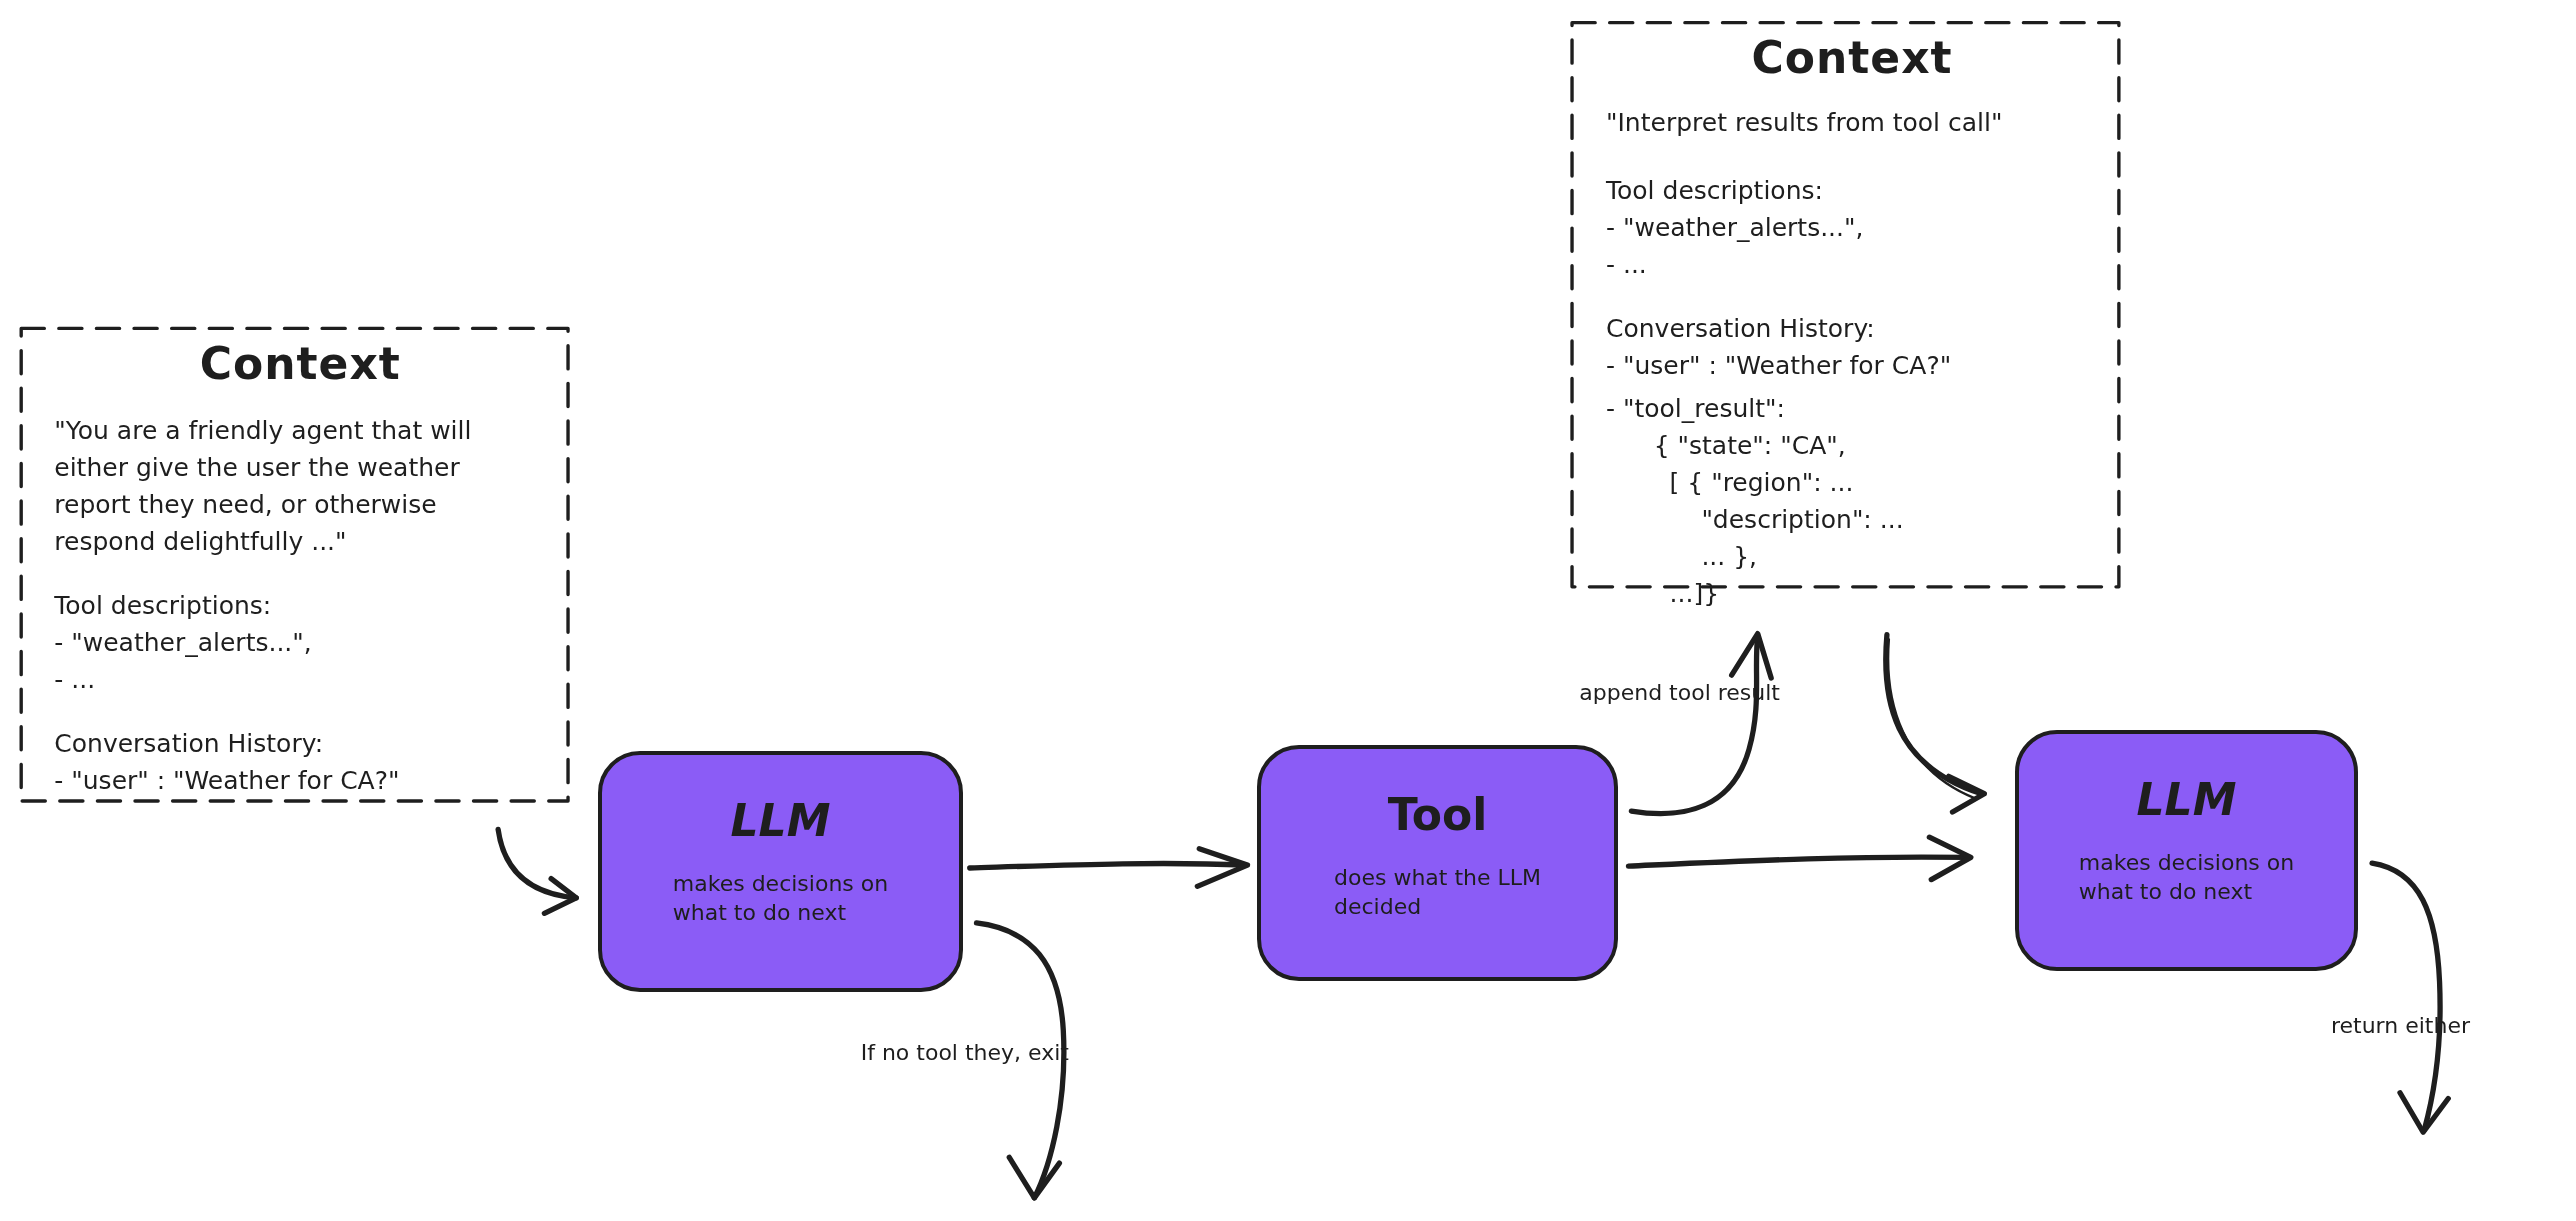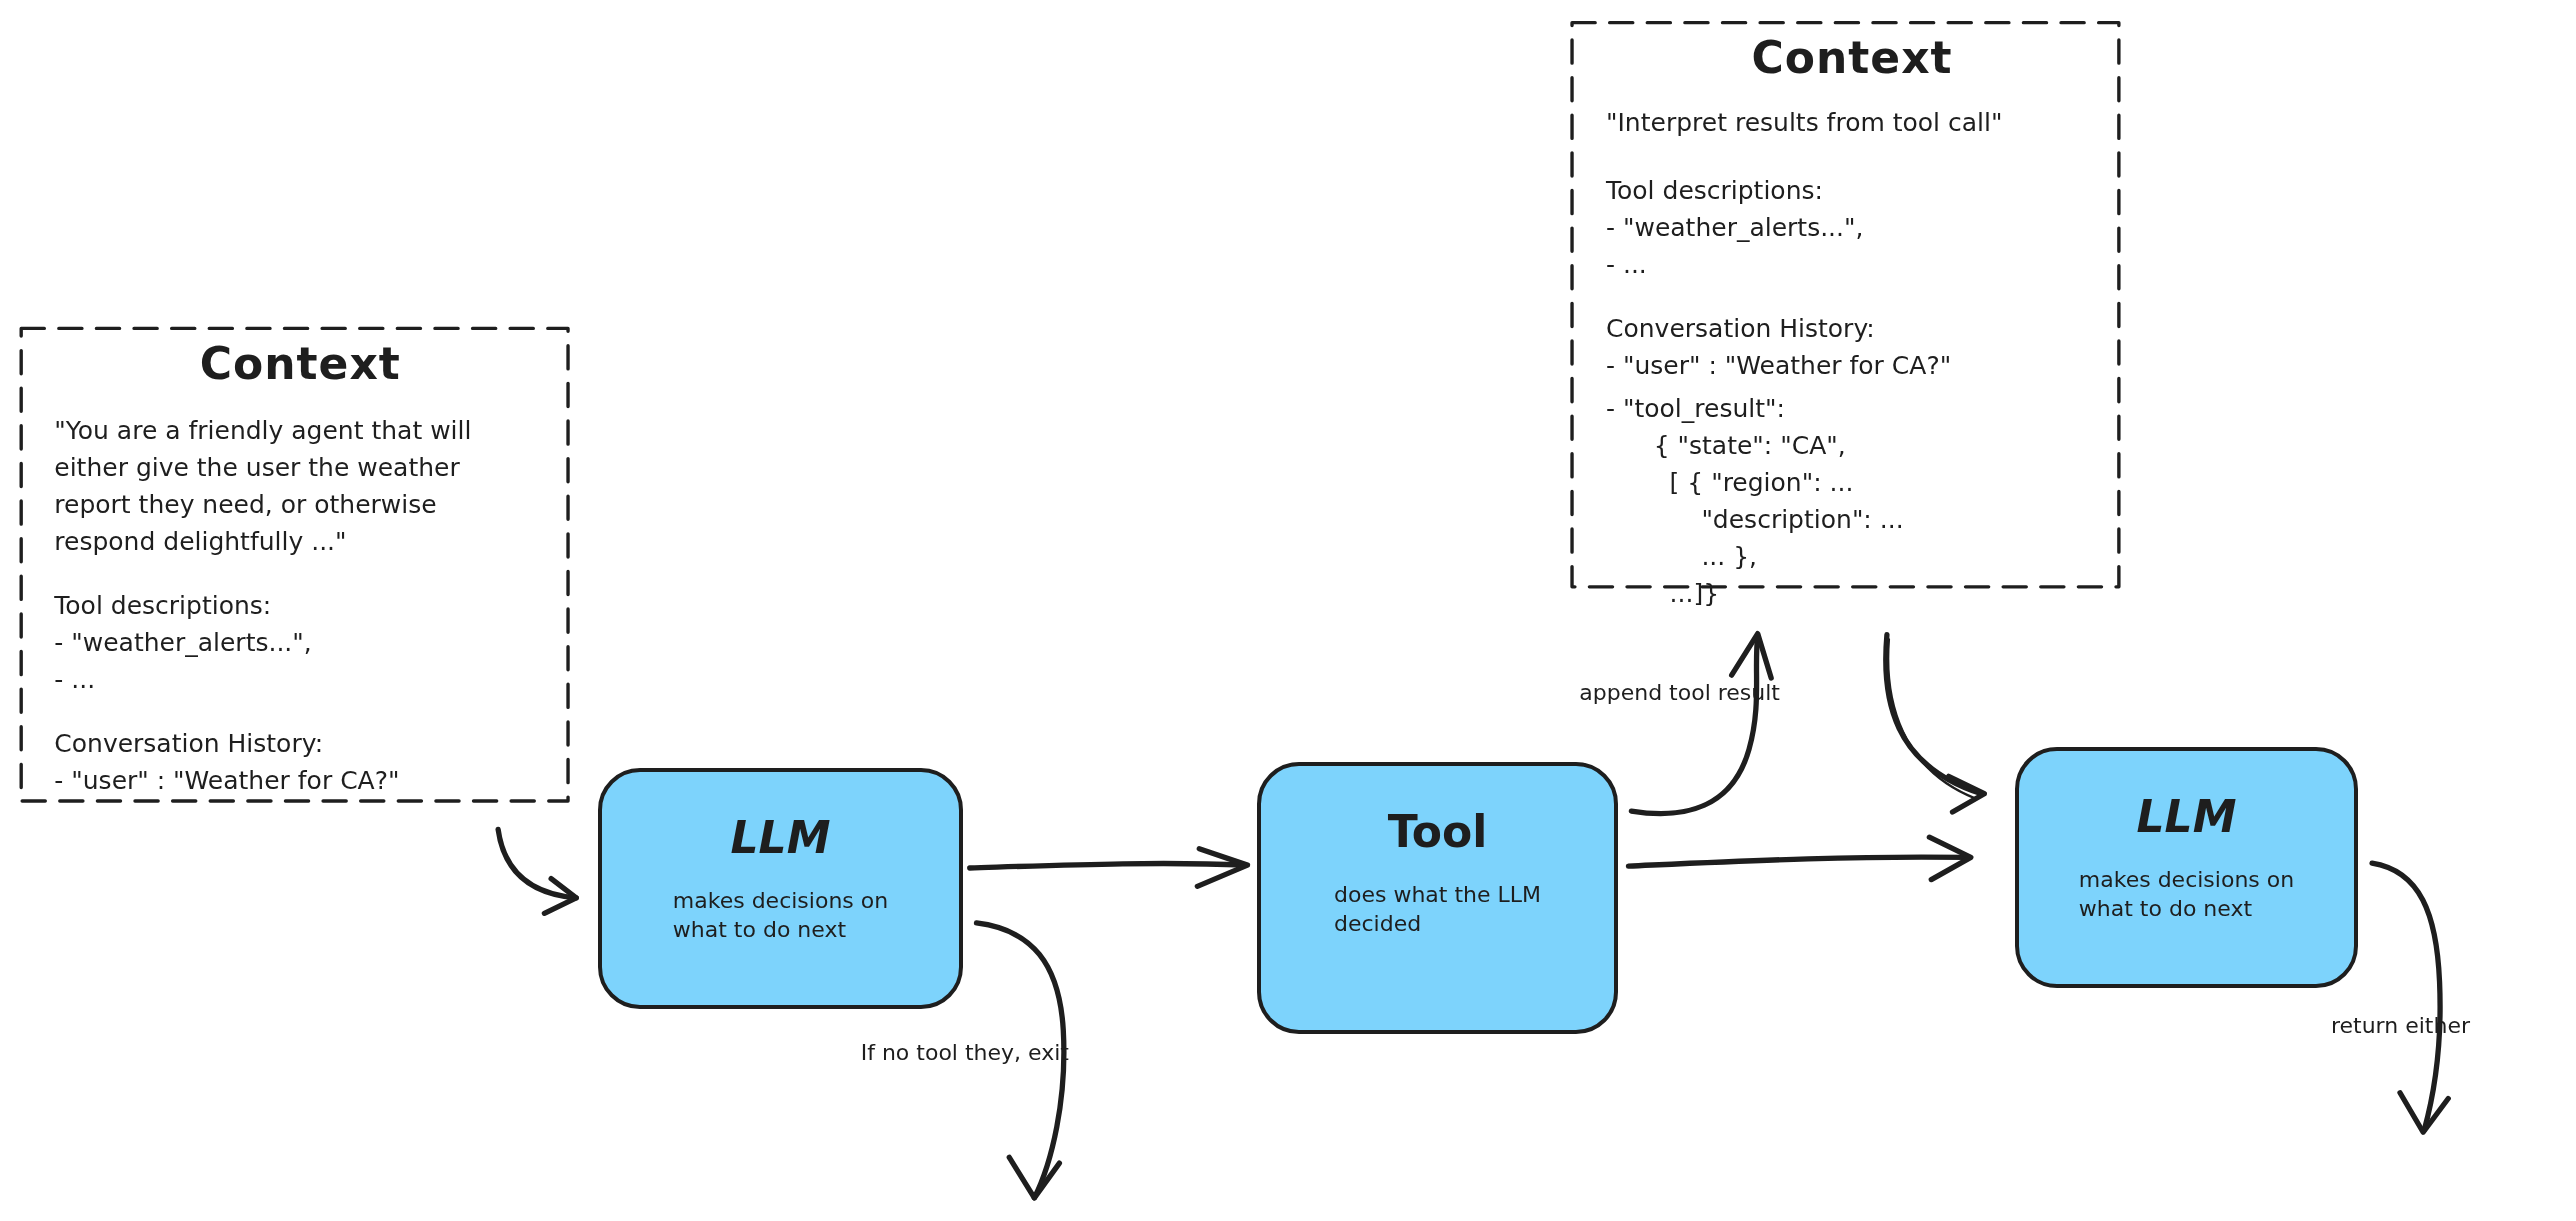--- a/index.html
+++ b/index.html
@@ -63,29 +63,28 @@
   .ctx-right .tools { margin-top: 31px; }
   .ctx-right .conv  { margin-top: 27px; }
   .ctx-right .tres  { margin-top: 5.8px; }
 
   
   .node {
     position: absolute;
     box-sizing: border-box;
     border: 4.8px solid #1e1e1e;
     border-radius: 42px;
-    background: #7dd3fc;
+    background: #8b5cf6;
     display: flex;
     flex-direction: column;
     align-items: center;
     padding-top: 41px;
-    margin-top: 17px;
   }
   .node-llm-1 { left: 598px;  top: 751px; width: 365px; height: 241px; }
-  .node-tool  { left: 1257px; top: 745px; width: 361px; height: 272px; }
+  .node-tool  { left: 1257px; top: 745px; width: 361px; height: 236px; }
   .node-llm-2 { left: 2015px; top: 730px; width: 343px; height: 241px; }
   .node-title {
     font-size: 44px;
     font-weight: 600;
     line-height: 50px;
   }
   .node-title.slanted { font-style: italic; }
   .node-sub {
     margin-top: 23px;
     font-size: 22px;

